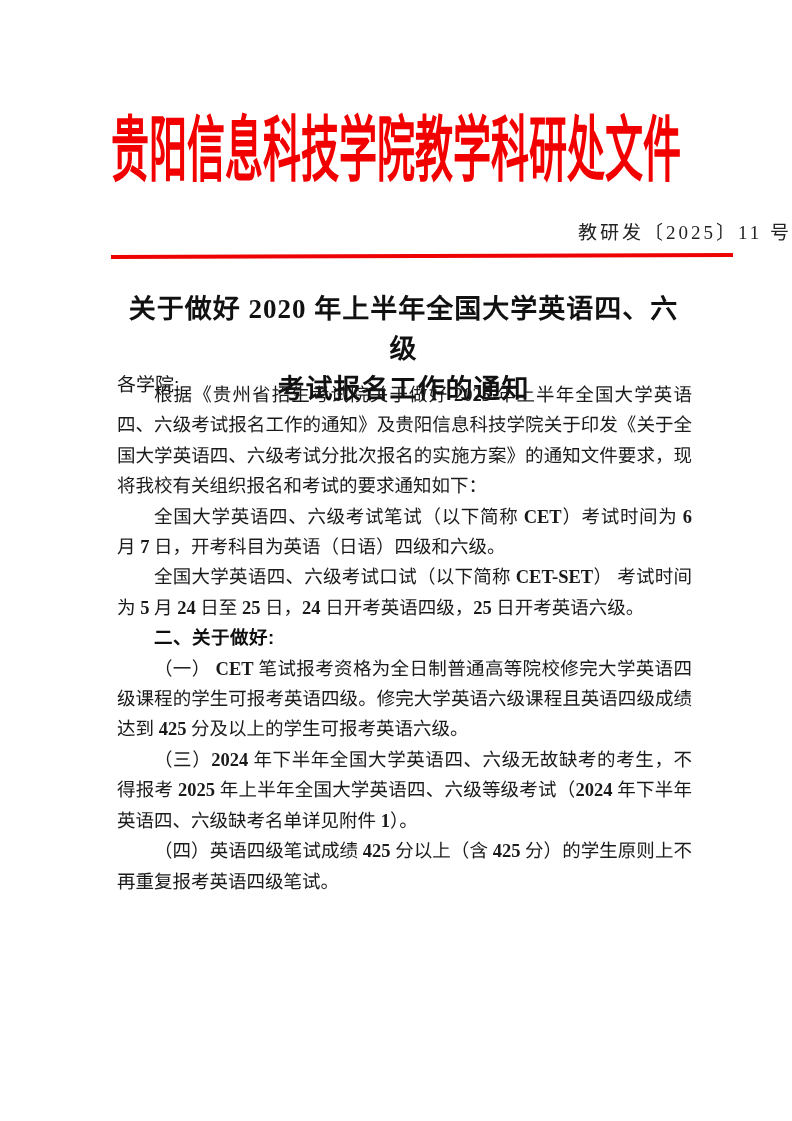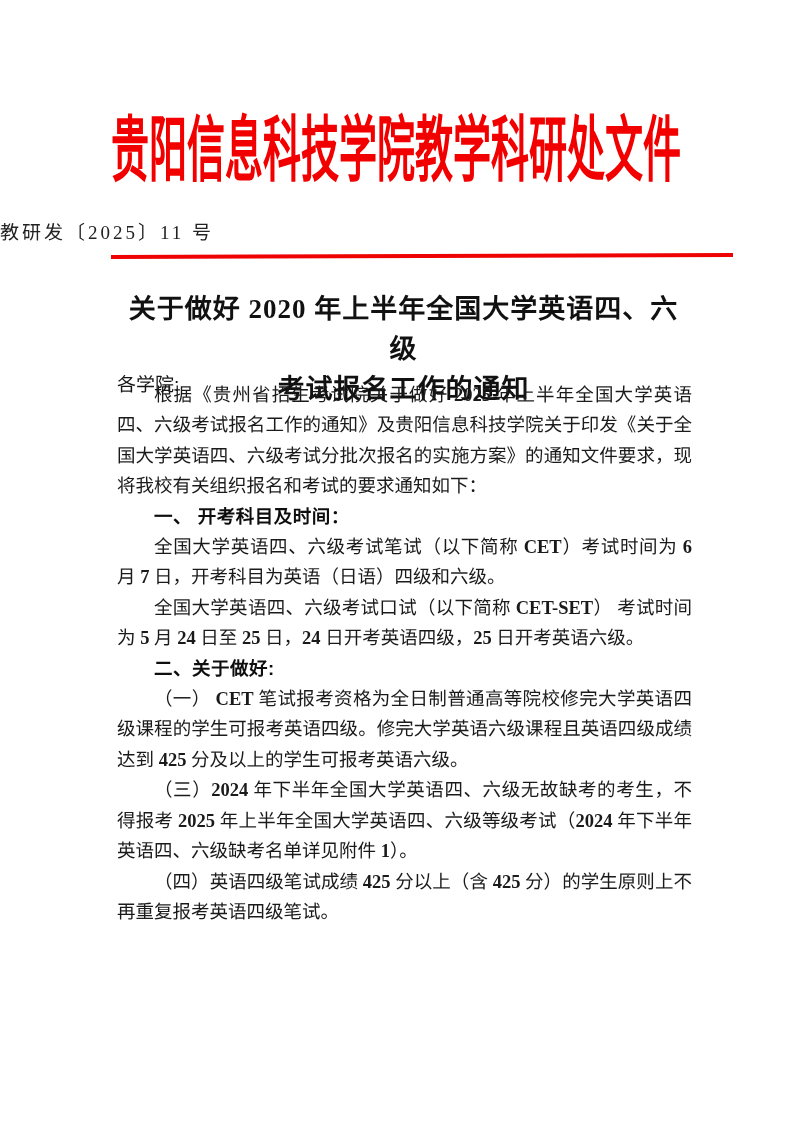--- a/index.html
+++ b/index.html
@@ -28,21 +28,21 @@
     color:var(--red);
     white-space:nowrap;
     letter-spacing:0px;
     transform:scale(0.95,1.8);
     transform-origin:center center;
     font-family:"Liberation Serif","DejaVu Serif",serif;
   }
   
   .doc-num{
     position:absolute;top:208px;left:0;right:0;
-    text-align:left;
+    text-align:right;
     font-size:19px;line-height:26px;
     letter-spacing:3px;
     color:#222;
   }
   
   .red-rule{
     position:absolute;top:242px;left:111px;
     width:622px;height:4px;
     background:var(--line-red);
     transform:rotate(-0.18deg);
@@ -97,21 +97,20 @@
 
   <div class="notice-title">
     <div>关于做好 2020 年上半年全国大学英语四、六级</div>
     <div>考试报名工作的通知</div>
   </div>
 
   <div class="salutation">各学院:</div>
 
   <div class="doc-body" id="doc-body">
       <p class="para">根据《贵州省招生考试院关于做好 <b class="lat">2025</b> 年上半年全国大学英语四、六级考试报名工作的通知》及贵阳信息科技学院关于印发《关于全国大学英语四、六级考试分批次报名的实施方案》的通知文件要求，现将我校有关组织报名和考试的要求通知如下：</p>
-      <p class="heading">一、 开考科目及时间：</p>
       <p class="para">全国大学英语四、六级考试笔试（以下简称 <b class="lat">CET</b>）考试时间为 <b class="lat">6</b> 月 <b class="lat">7</b> 日，开考科目为英语（日语）四级和六级。</p>
       <p class="para">全国大学英语四、六级考试口试（以下简称 <b class="lat">CET-SET</b>） 考试时间为 <b class="lat">5</b> 月 <b class="lat">24</b> 日至 <b class="lat">25</b> 日，<b class="lat">24</b> 日开考英语四级，<b class="lat">25</b> 日开考英语六级。</p>
       <p class="heading">二、关于做好:</p>
       <p class="para">（一） <b class="lat">CET</b> 笔试报考资格为全日制普通高等院校修完大学英语四级课程的学生可报考英语四级。修完大学英语六级课程且英语四级成绩达到 <b class="lat">425</b> 分及以上的学生可报考英语六级。</p>
       <p class="para">（三）<b class="lat">2024</b> 年下半年全国大学英语四、六级无故缺考的考生，不得报考 <b class="lat">2025</b> 年上半年全国大学英语四、六级等级考试（<b class="lat">2024</b> 年下半年英语四、六级缺考名单详见附件 <b class="lat">1</b>）。</p>
       <p class="para">（四）英语四级笔试成绩 <b class="lat">425</b> 分以上（含 <b class="lat">425</b> 分）的学生原则上不再重复报考英语四级笔试。</p>
     </div>
 
 </div>
 

